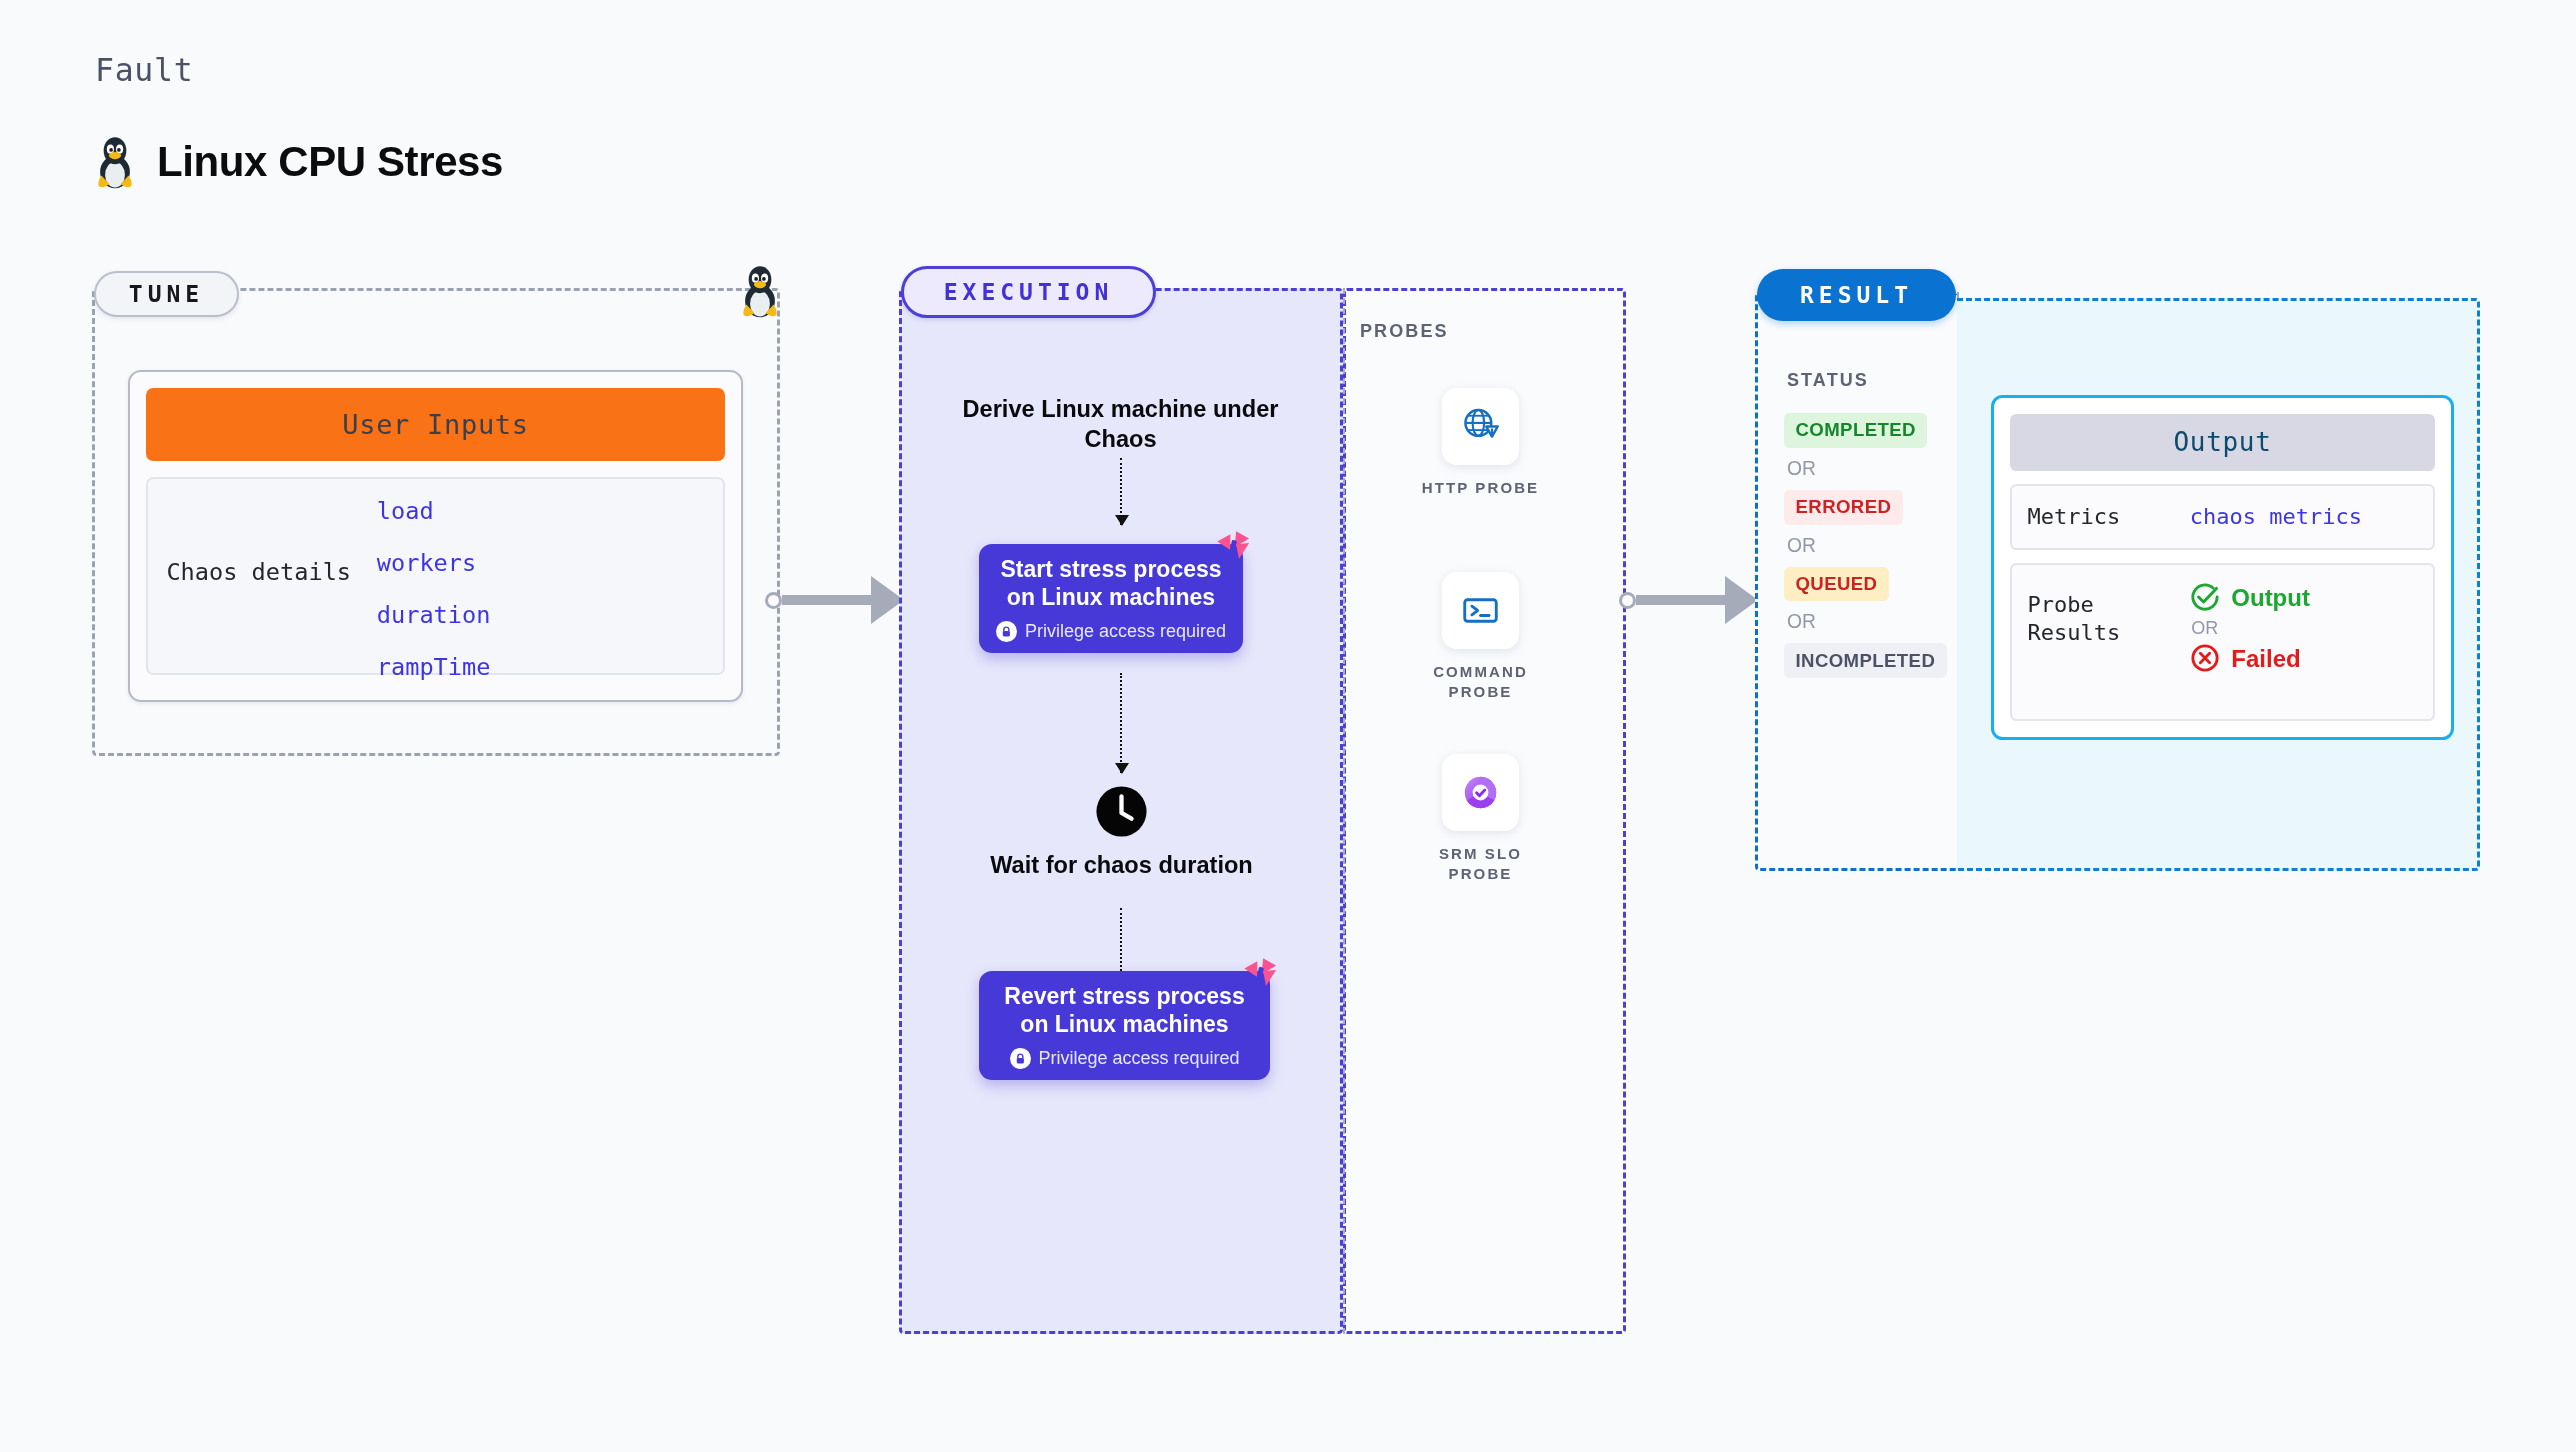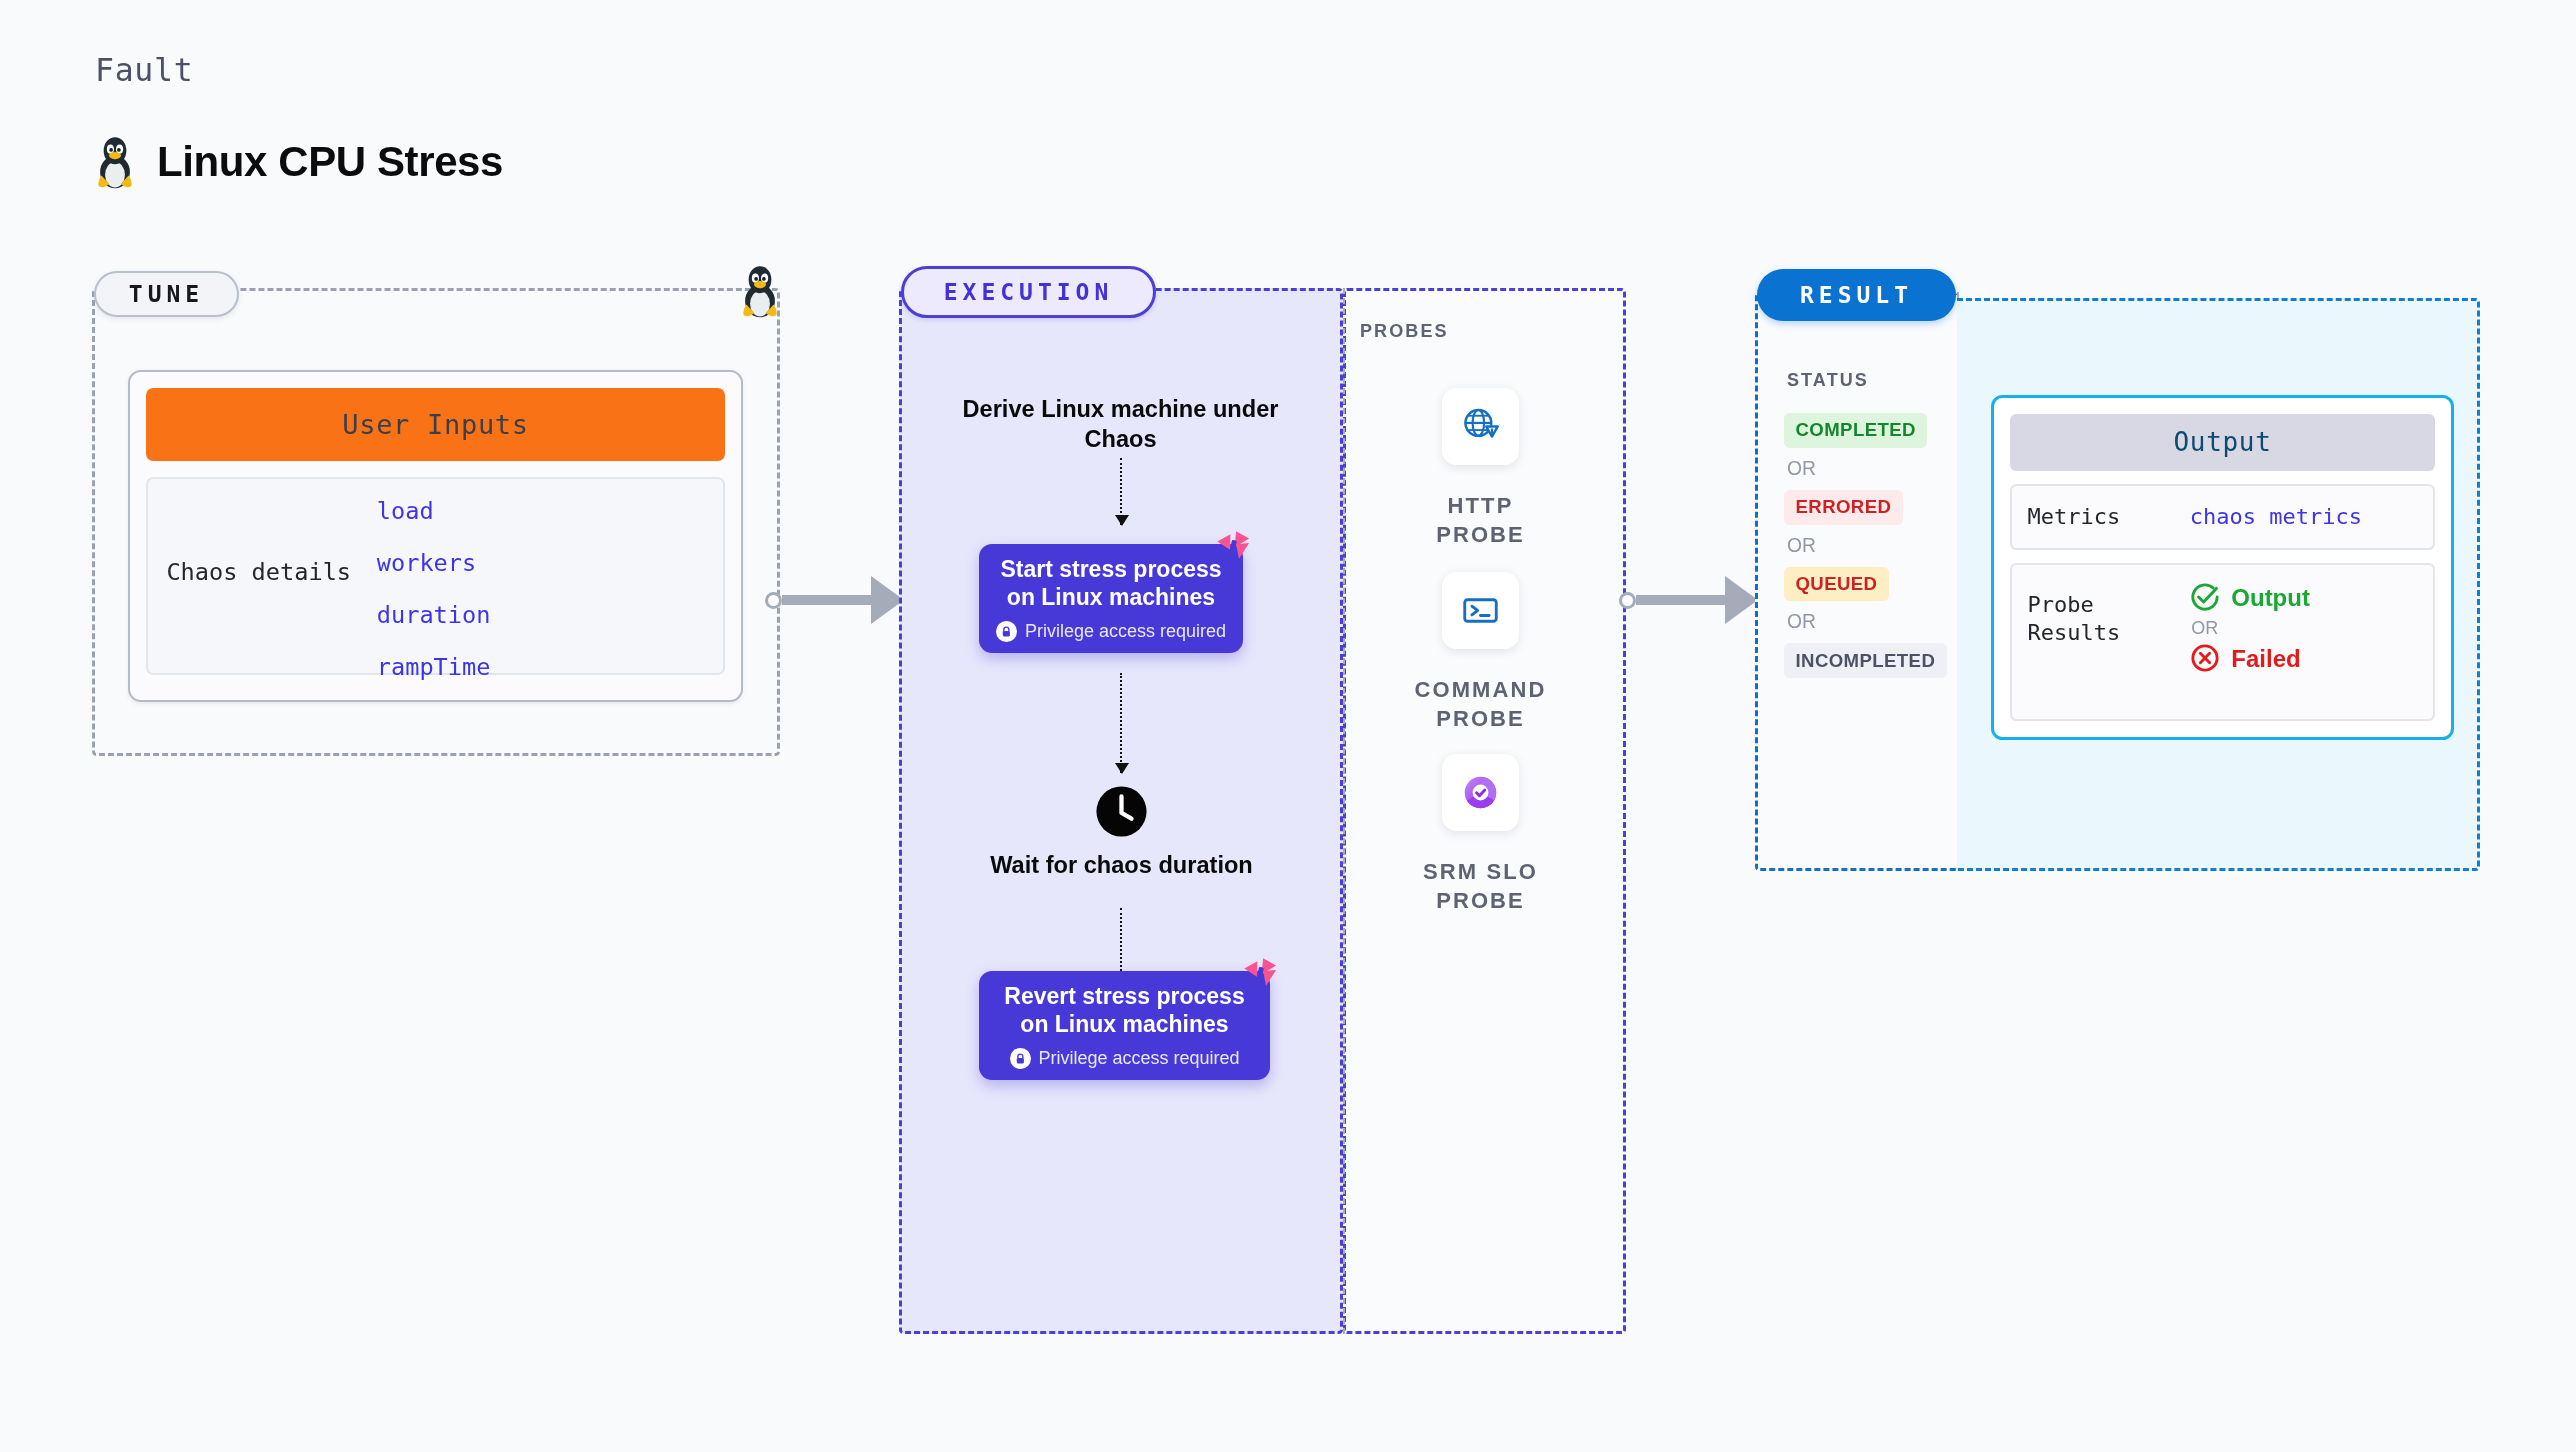--- a/index.html
+++ b/index.html
@@ -94,21 +94,21 @@
   #probes-panel{left:1343px;top:288px;width:283px;height:1046px;
       border:3.6px dashed #4b3fd6;border-top:3.6px dashed #4b3fd6;border-radius:4.3px;background:#fafbfd;}
   #probes-divider{position:absolute;left:1343px;top:288px;width:0;height:1046px;
       border-left:2.1px dashed #a9adb8;}
   #probes-title{position:absolute;left:1360px;top:321px;font-size:18px;font-weight:bold;
       letter-spacing:2.1px;color:#5e6374;}
   .probe{position:absolute;width:143px;display:flex;flex-direction:column;align-items:center;}
   .probe .tile{width:77px;height:77px;border-radius:14.3px;background:#fff;
       box-shadow:0 2.9px 10px rgba(90,100,130,.14);
       display:flex;align-items:center;justify-content:center;}
-  .probe .plabel{margin-top:26px;text-align:center;font-size:22px;font-weight:bold;
+  .probe .plabel{margin-top:13px;text-align:center;font-size:15px;font-weight:bold;
       letter-spacing:2.1px;color:#5e6374;line-height:1.32;}
   #probe-http{left:1409px;top:388px;}
   #probe-command{left:1409px;top:572px;}
   #probe-srm{left:1409px;top:754px;}
 
   
   #result-status-panel{left:1755px;top:292px;width:202px;height:579px;
       border:3.6px dashed #0f6fc9;border-right:none;border-radius:4.3px 0 0 4.3px;background:#fafbfd;}
   #result-status-divider{position:absolute;left:1957px;top:292px;width:0;height:579px;
       border-left:2.1px dashed #a9adb8;}

